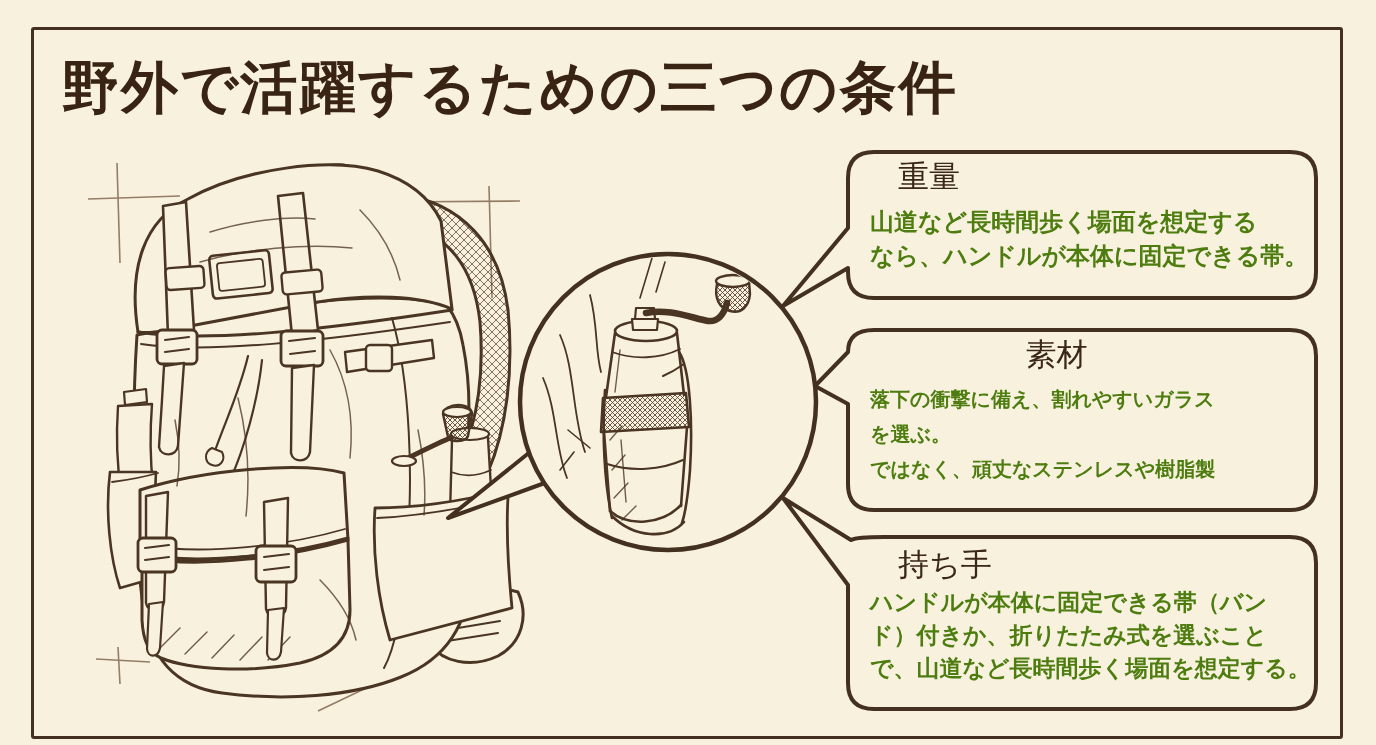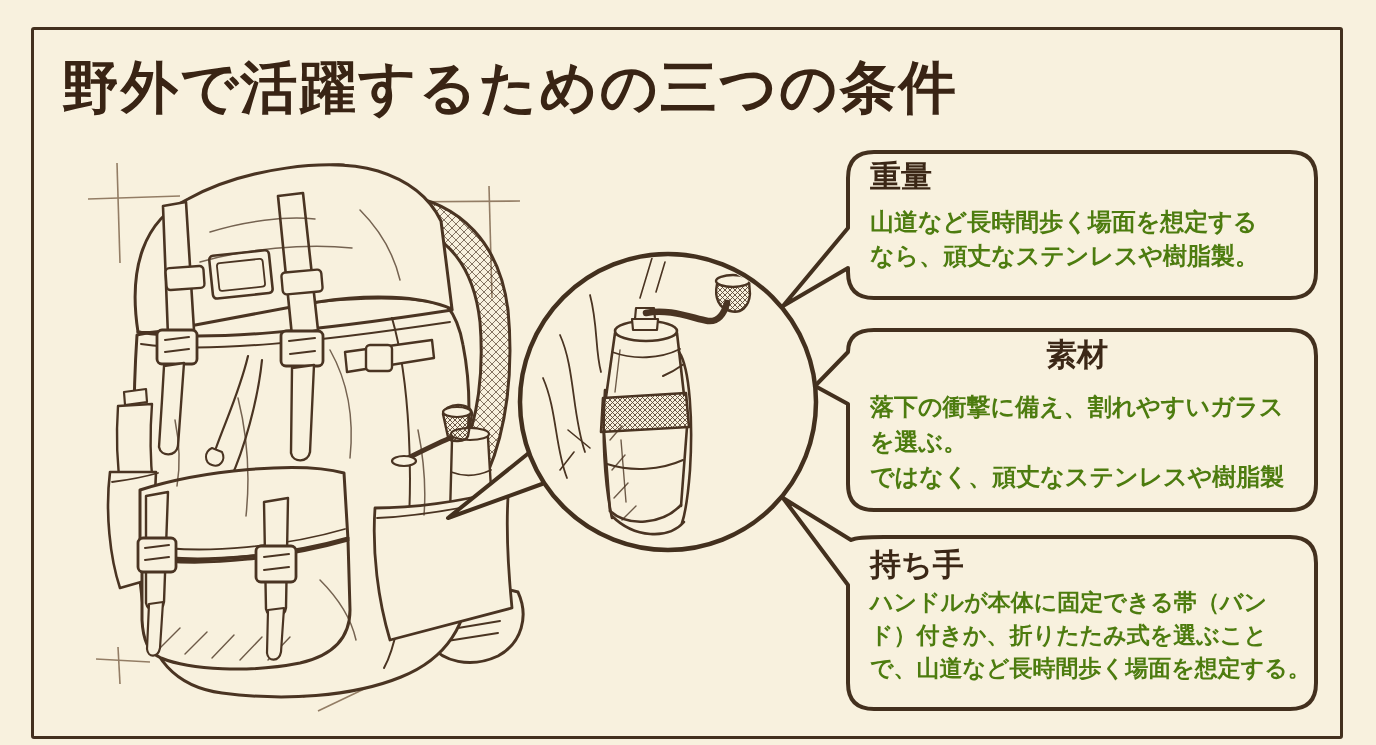--- a/index.html
+++ b/index.html
@@ -16,28 +16,28 @@
   }
   .title{
     position:absolute;left:62px;top:50px;
     font-family:"Liberation Serif","DejaVu Serif",serif;
     font-weight:700;font-size:57px;letter-spacing:2px;
     color:#392414;white-space:nowrap;
   }
   .ill{position:absolute;left:0;top:0;width:1376px;height:745px;}
   .callout-text{position:absolute;}
   .callout-text .hd{
-    font-weight:700;color:#3b2716;line-height:1.1;
+    font-weight:400;color:#3b2716;line-height:1.1;margin-left:28px;
   }
   .callout-text .bd{color:#4d7c0f;font-weight:700;}
   .bd div{white-space:nowrap;}
   .c1 .hd{font-size:31px;}
   .c1 .bd{font-size:24px;line-height:34px;margin-top:11px;}
   .c2 .hd{font-size:31px;text-align:center;}
-  .c2 .bd{font-size:24px;line-height:35px;margin-top:17px;}
+  .c2 .bd{font-size:20px;line-height:35px;margin-top:10px;}
   .c3 .hd{font-size:31px;}
   .c3 .bd{font-size:23px;line-height:33px;margin-top:4px;}
 </style>
 </head>
 <body>
 
 <div class="canvas">
 
   <svg class="ill" viewBox="0 0 1376 745" xmlns="http://www.w3.org/2000/svg">
     <defs>
@@ -217,21 +217,21 @@
   </svg>
 
   <div class="frame"></div>
 
   <div class="title">野外で活躍するための三つの条件</div>
 
   <div class="callout-text c1" style="left:870px;top:160px;">
     <div class="hd">重量</div>
     <div class="bd">
       <div>山道など長時間歩く場面を想定する</div>
-      <div>なら、頑丈なステンレスや樹脂製。</div>
+      <div>なら、ハンドルが本体に固定できる帯。</div>
     </div>
   </div>
 
   <div class="callout-text c2" style="left:870px;top:338px;">
     <div class="hd">素材</div>
     <div class="bd">
       <div>落下の衝撃に備え、割れやすいガラス</div>
       <div>を選ぶ。</div>
       <div>ではなく、頑丈なステンレスや樹脂製</div>
     </div>

